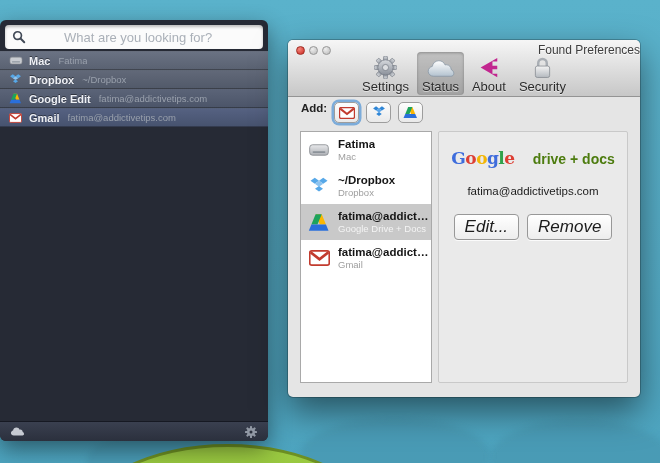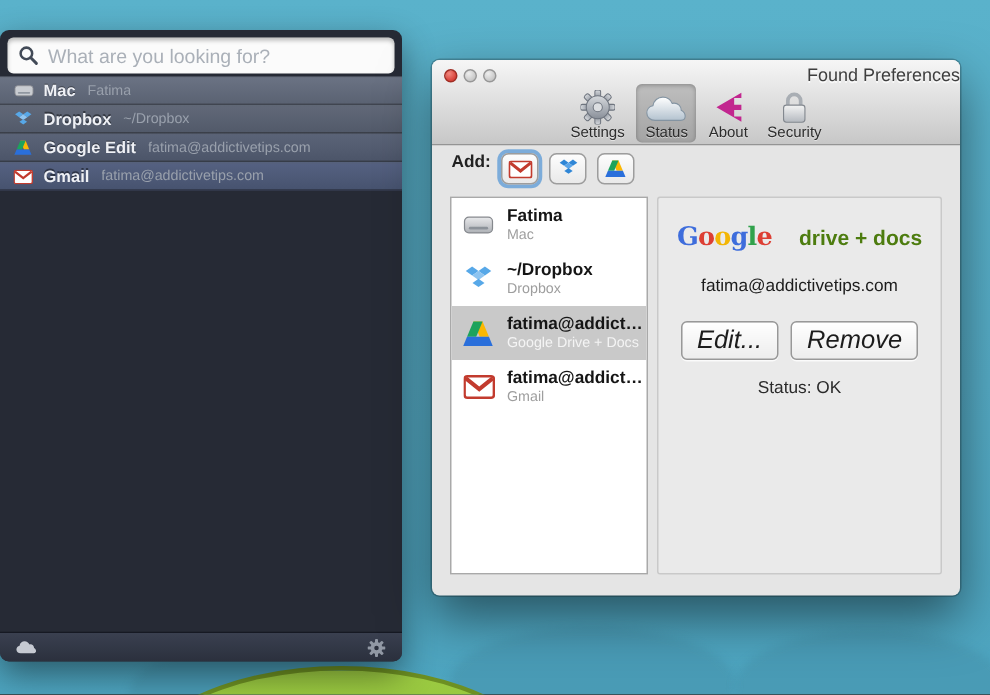--- a/index.html
+++ b/index.html
@@ -9,21 +9,21 @@
   
   .sky{position:absolute;inset:0;background:linear-gradient(180deg,#5ab2cb 0%,#55abc5 55%,#4da4bf 100%);}
   .wcloud{position:absolute;border-radius:50%;background:rgba(58,122,146,0.22);filter:blur(3px);}
   .hill{position:absolute;left:82px;top:444px;width:285px;height:150px;border-radius:50%;
         background:linear-gradient(180deg,#9ccb42,#82b430);border:3px solid #6d9023;}
 
   
   .launcher{position:absolute;left:0;top:20px;width:268px;height:421px;background:#262a35;
             border-radius:6px;box-shadow:0 8px 22px rgba(0,0,0,.45);}
   .search-wrap{position:absolute;left:5px;top:5px;right:5px;height:24px;background:#fbfbfb;
-               border-radius:4px;box-shadow:inset 0 2px 3px rgba(0,0,0,.25);display:flex;align-items:center;}
+               border-radius:4px;box-shadow:inset 0 2px 3px rgba(0,0,0,.25);display:flex;align-items:center;gap:32px;}
   .search-wrap svg{margin:0 4px 0 7px;flex:0 0 auto;}
   .search-wrap input{flex:1;border:none;outline:none;background:transparent;font-size:13px;
                      color:#333;font-family:"Liberation Sans",sans-serif;min-width:0;}
   .search-wrap input::placeholder{color:#aab0b8;}
   .src-list{position:absolute;left:0;top:31px;right:0;margin:0;padding:0;list-style:none;}
   .src-row{height:19px;display:flex;align-items:center;gap:6px;padding:0 8px;box-sizing:border-box;
            border-top:1px solid rgba(255,255,255,.08);border-bottom:1px solid rgba(0,0,0,.38);}
   .src-row.r1{background:linear-gradient(#6a7283,#5a6272);}
   .src-row.r2{background:linear-gradient(#616878,#525a6a);}
   .src-row.r3{background:linear-gradient(#5a6377,#4c5569);}
@@ -42,21 +42,21 @@
   .chrome{position:absolute;left:0;top:0;right:0;height:56px;border-radius:5px 5px 0 0;
           background:linear-gradient(#f6f6f6,#c7c7c7);border-bottom:1px solid #949494;}
   .lights{position:absolute;left:8px;top:6px;display:flex;gap:4px;}
   .light{width:9px;height:9px;border-radius:50%;box-sizing:border-box;}
   .light.close{background:radial-gradient(circle at 35% 30%,#f2887e,#d8433b 70%);border:1px solid #a02d24;}
   .light.gray{background:radial-gradient(circle at 35% 30%,#eeeeee,#c6c6c6 75%);border:1px solid #979797;}
   .win-title{text-align:right;padding-top:3px;font-size:12px;color:#3e3e3e;text-shadow:0 1px 0 rgba(255,255,255,.7);}
   .toolbar{position:absolute;left:0;right:0;bottom:0;display:flex;justify-content:center;align-items:flex-end;gap:3px;padding-bottom:1px;}
   .tb-item{display:flex;flex-direction:column;align-items:center;padding:2px 5px 1px;border-radius:4px;}
   .tb-item.selected{background:rgba(0,0,0,.18);box-shadow:inset 0 1px 3px rgba(0,0,0,.28);}
-  .tb-label{font-size:10px;color:#2c2c2c;text-shadow:0 1px 0 rgba(255,255,255,.5);margin-top:0;}
+  .tb-label{font-size:13px;color:#2c2c2c;text-shadow:0 1px 0 rgba(255,255,255,.5);margin-top:0;}
   .tb-icon{height:25px;display:flex;align-items:flex-end;justify-content:center;}
 
   .addrow{position:absolute;left:13px;top:62px;display:flex;gap:7px;}
   .add-label{font-size:11.5px;font-weight:bold;color:#222;}
   .add-btn{width:25px;height:21px;background:linear-gradient(#fdfdfd,#e9e9e9);border:1px solid #9d9d9d;
            border-radius:5px;display:flex;align-items:center;justify-content:center;padding:0;}
   .add-btn.focused{box-shadow:0 0 0 2.5px rgba(106,162,216,.85);}
 
   .acct-list{position:absolute;left:12px;top:91px;width:132px;height:252px;background:#fff;
              border:1px solid #a9a9a9;box-sizing:border-box;overflow:hidden;}
@@ -344,17 +344,16 @@
 
     <div class="detail">
       <div class="glogo">
         <span>G</span><span>o</span><span>o</span><span>g</span><span>l</span><span>e</span><span class="suffix">drive + docs</span>
       </div>
       <div class="d-email">fatima@addictivetips.com</div>
       <div class="d-btns">
         <button class="d-btn">Edit...</button>
         <button class="d-btn">Remove</button>
       </div>
-      <div class="d-status">Status: OK</div>
     </div>
 
   </section>
 </div>
 
 </body></html>

